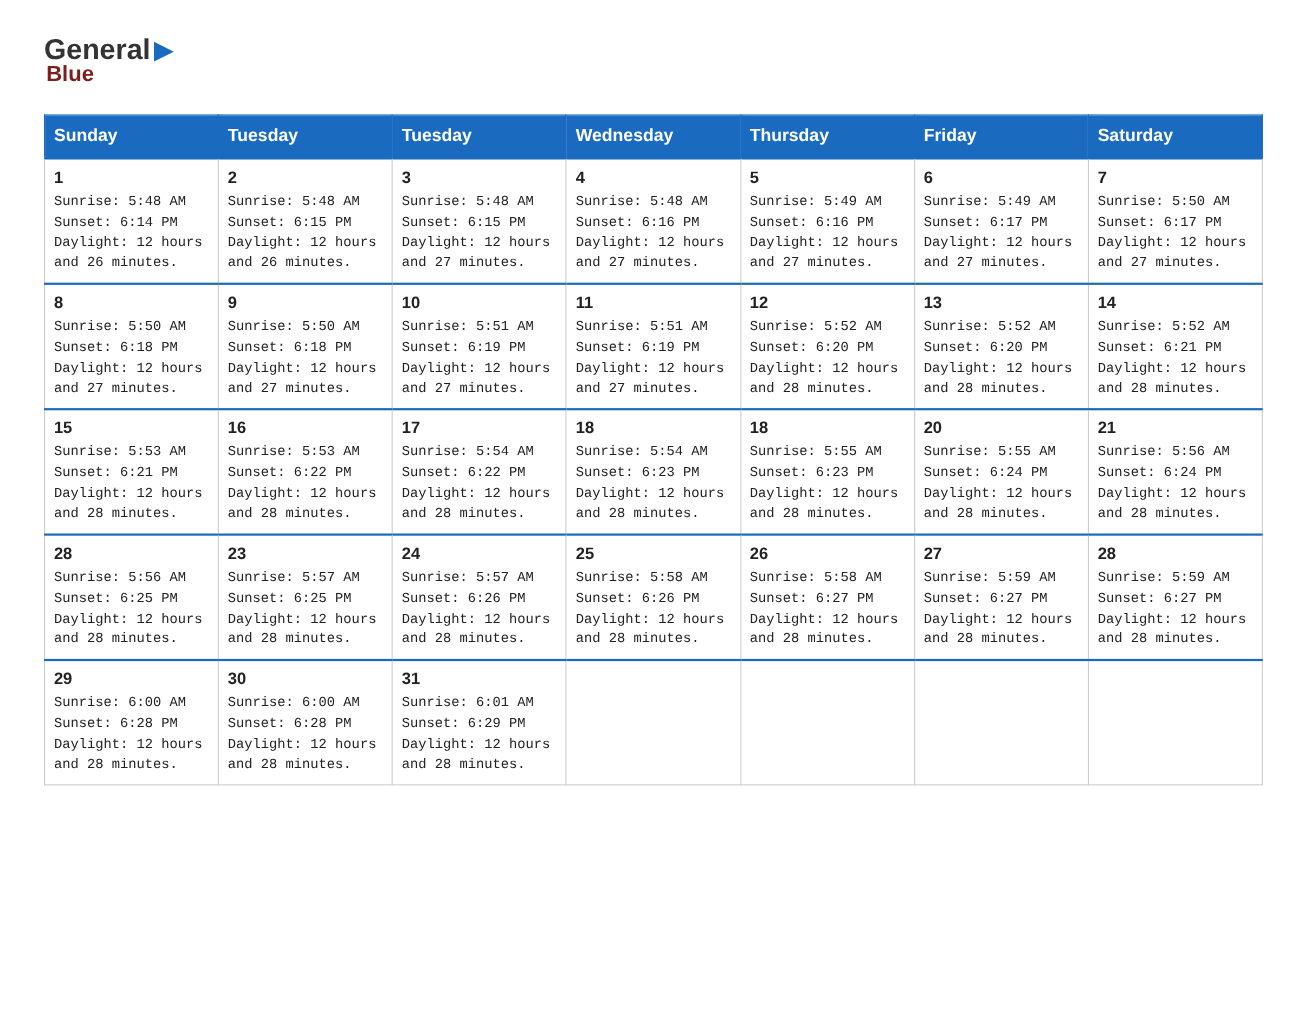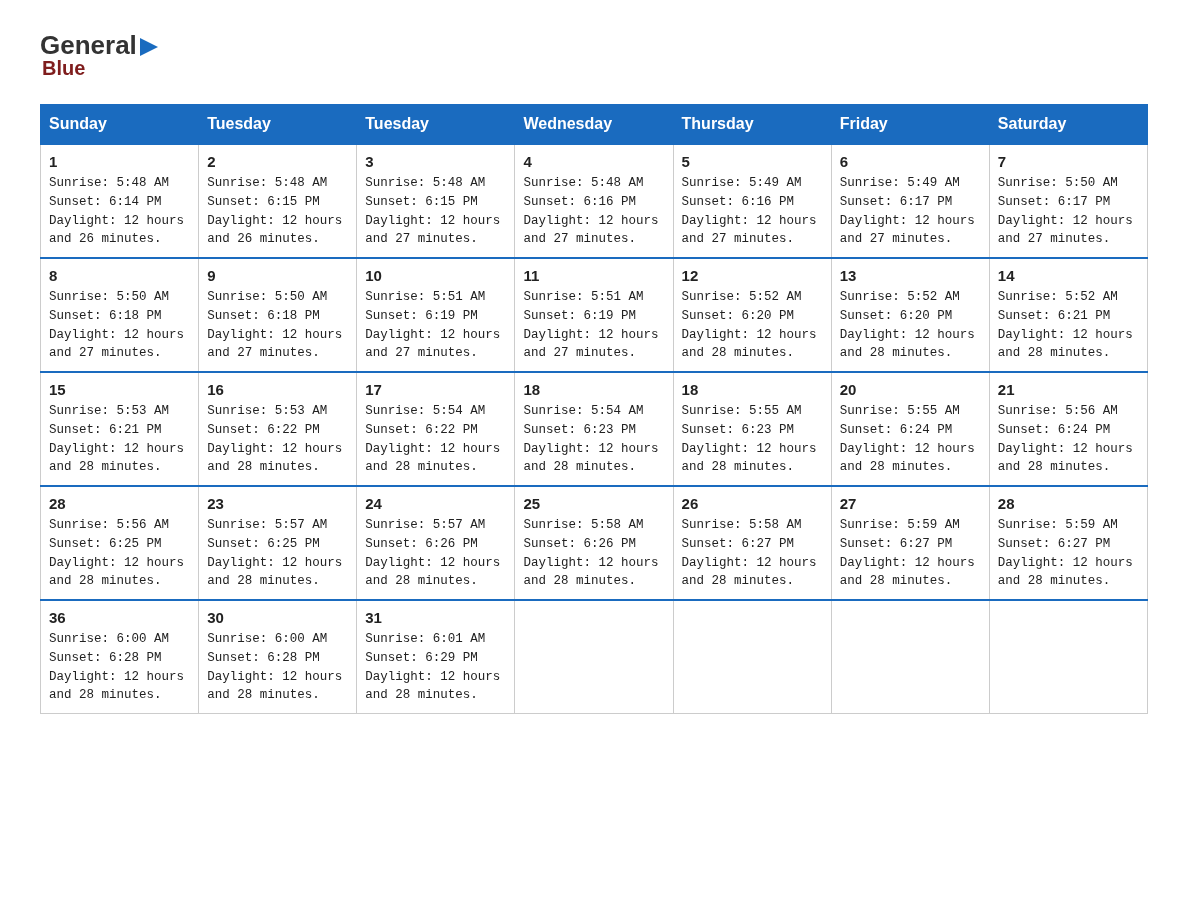--- a/index.html
+++ b/index.html
@@ -242,21 +242,21 @@
           <span class="day-number">27</span>
           <div class="day-info">Sunrise: 5:59 AM<br>Sunset: 6:27 PM<br>Daylight: 12 hours and 28 minutes.</div>
         </td>
         <td>
           <span class="day-number">28</span>
           <div class="day-info">Sunrise: 5:59 AM<br>Sunset: 6:27 PM<br>Daylight: 12 hours and 28 minutes.</div>
         </td>
       </tr>
       <tr>
         <td>
-          <span class="day-number">36</span>
+          <span class="day-number">29</span>
           <div class="day-info">Sunrise: 6:00 AM<br>Sunset: 6:28 PM<br>Daylight: 12 hours and 28 minutes.</div>
         </td>
         <td>
           <span class="day-number">30</span>
           <div class="day-info">Sunrise: 6:00 AM<br>Sunset: 6:28 PM<br>Daylight: 12 hours and 28 minutes.</div>
         </td>
         <td>
           <span class="day-number">31</span>
           <div class="day-info">Sunrise: 6:01 AM<br>Sunset: 6:29 PM<br>Daylight: 12 hours and 28 minutes.</div>
         </td>

